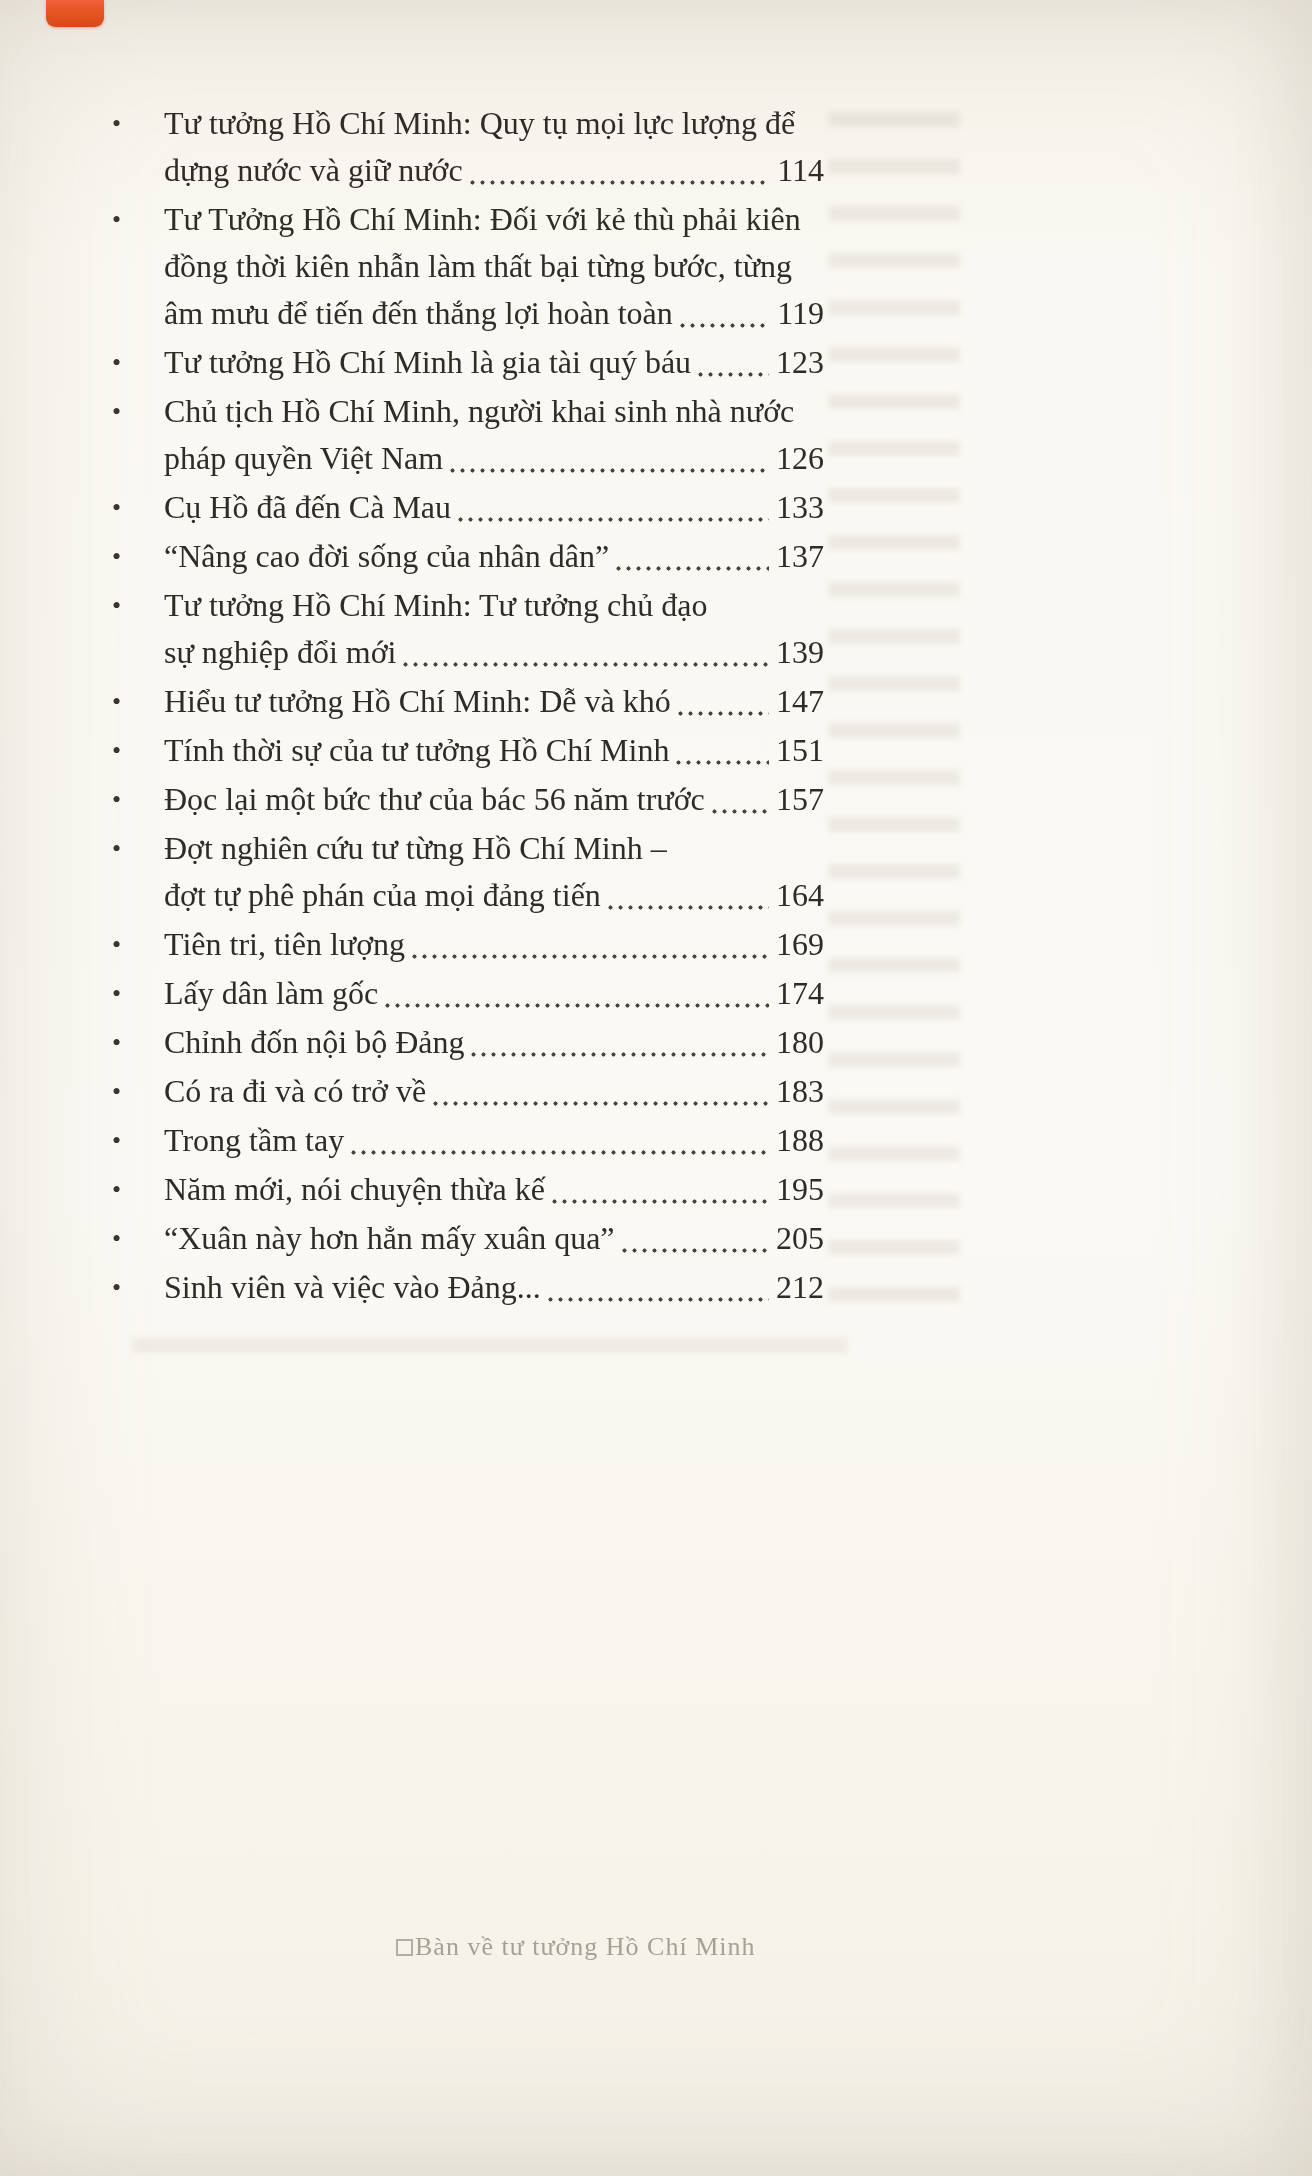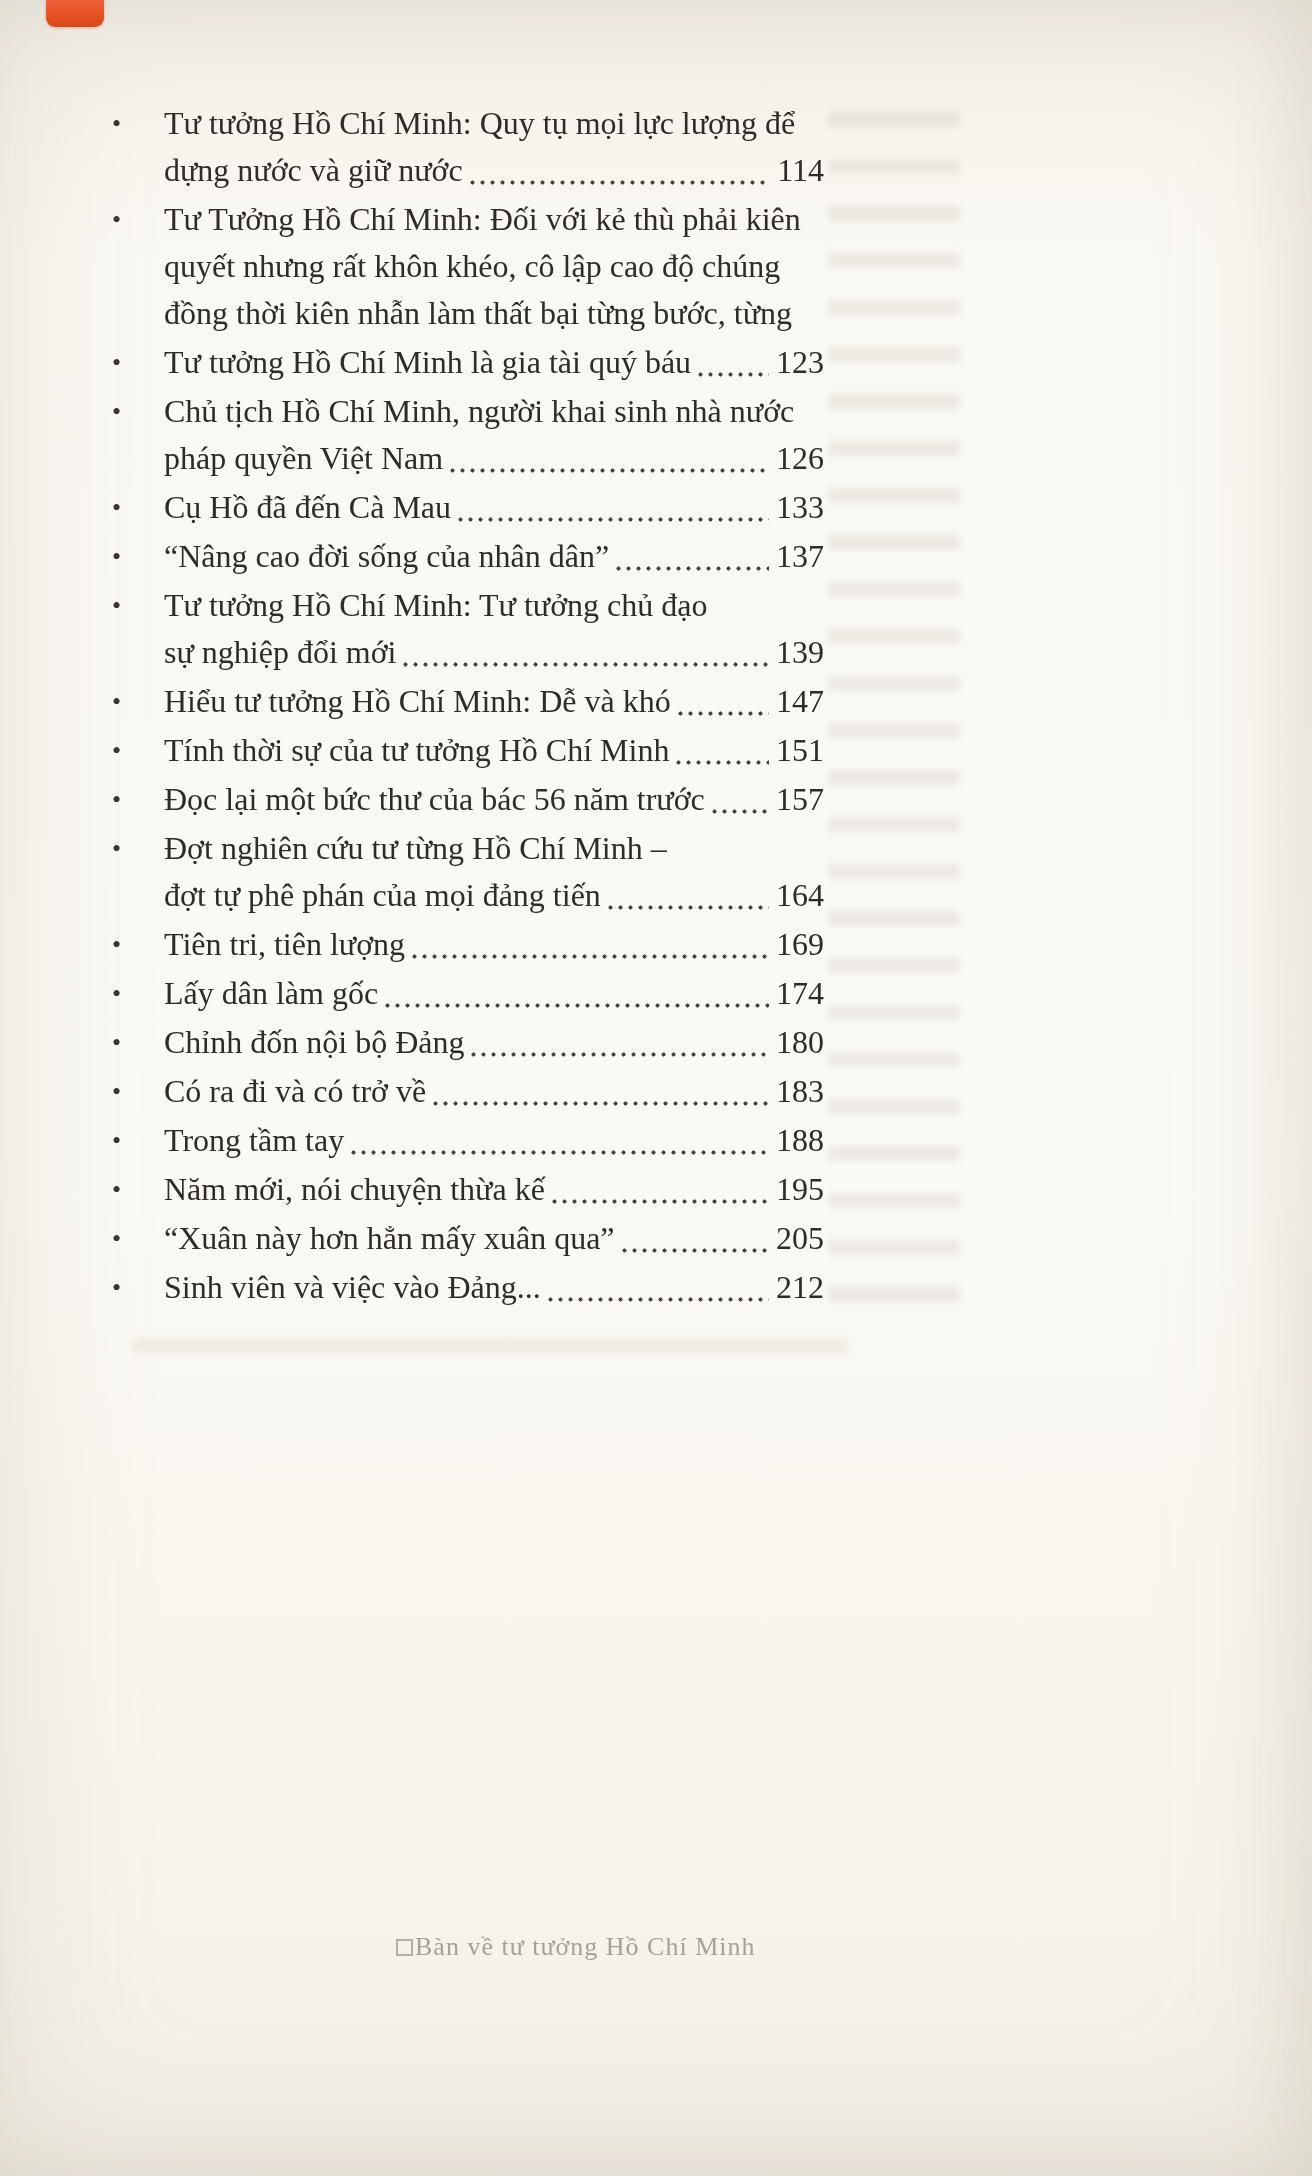--- a/index.html
+++ b/index.html
@@ -146,22 +146,26 @@
             <span class="t">dựng nước và giữ nước</span>
             <span class="dots"></span>
             <span class="pg">114</span>
           </div>
         </div>
       </div>
       <div class="entry">
         <span class="bullet">•</span>
         <div class="body">
           <div class="line">Tư Tưởng Hồ Chí Minh: Đối với kẻ thù phải kiên</div>
-          <div class="line">quyết nhưng rất khôn khéo, cô lập cao độ chúng</div>
           <div class="line">đồng thời kiên nhẫn làm thất bại từng bước, từng</div>
+          <div class="line last">
+            <span class="t">âm mưu để tiến đến thắng lợi hoàn toàn</span>
+            <span class="dots"></span>
+            <span class="pg">119</span>
+          </div>
         </div>
       </div>
       <div class="entry">
         <span class="bullet">•</span>
         <div class="body">
           <div class="line last">
             <span class="t">Tư tưởng Hồ Chí Minh là gia tài quý báu</span>
             <span class="dots"></span>
             <span class="pg">123</span>
           </div>

